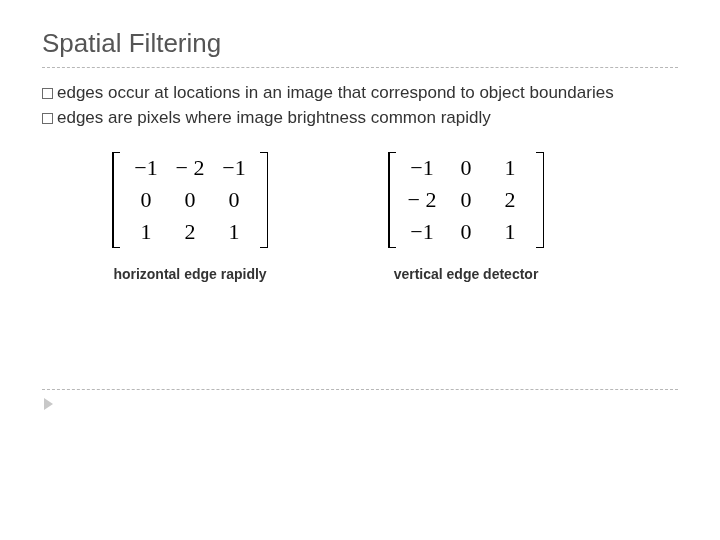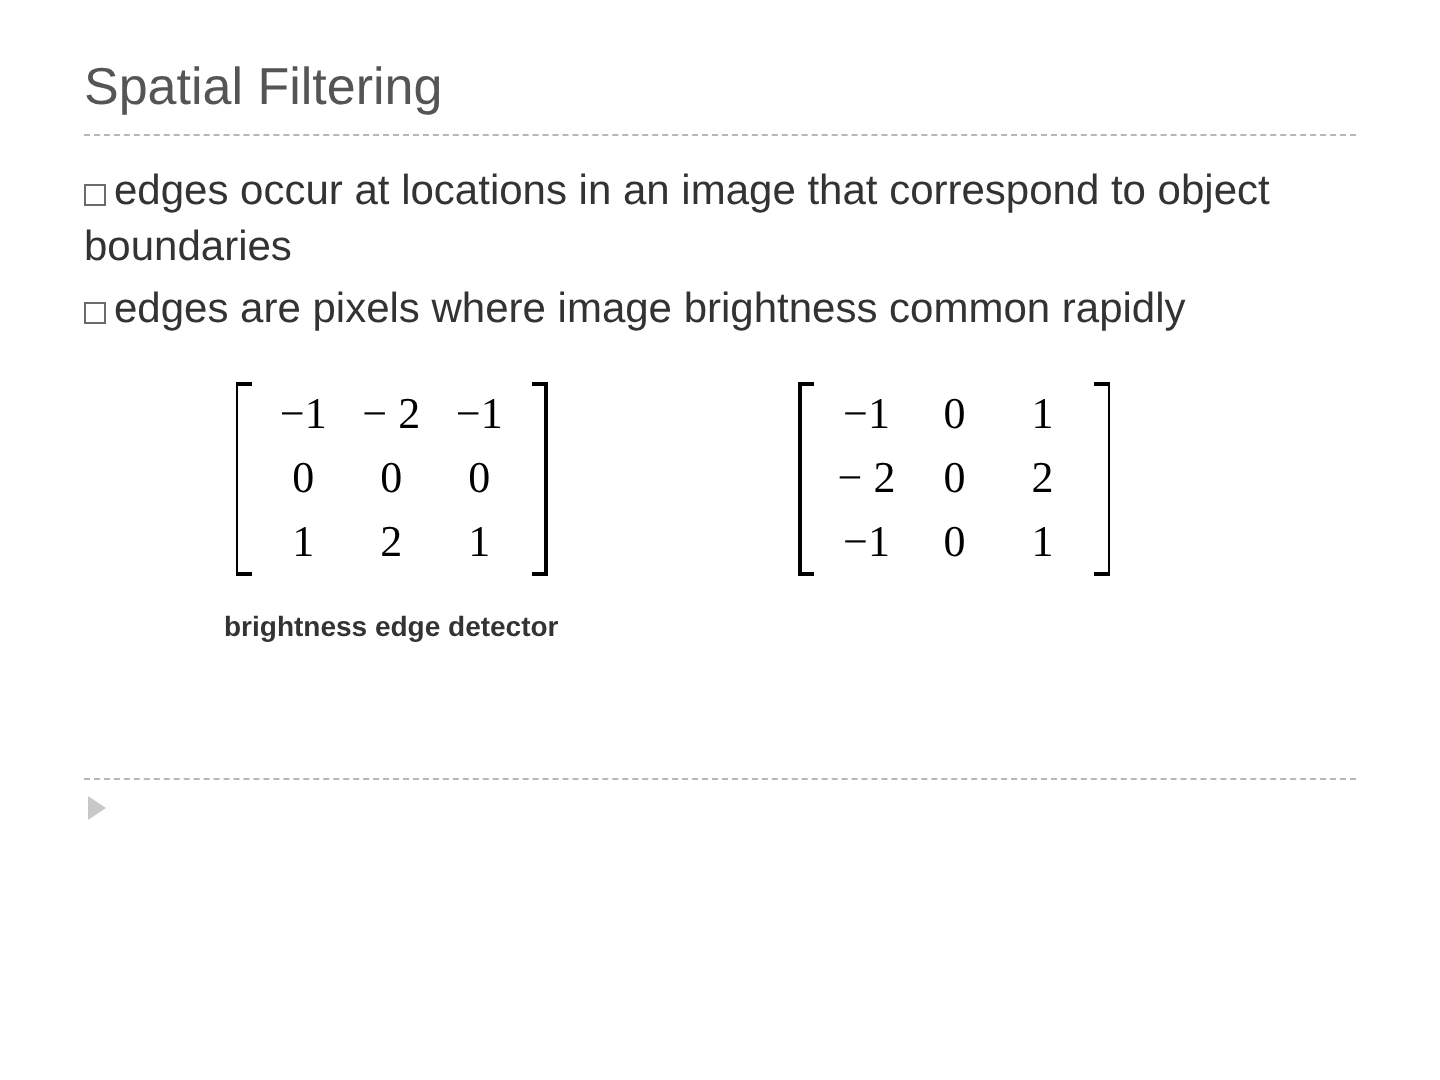--- a/index.html
+++ b/index.html
@@ -21,21 +21,21 @@
   }
   .title {
     font-size: 26px;
     font-weight: 400;
     color: #555555;
     border-bottom: 1px dashed #b7b7b7;
     padding-bottom: 8px;
     margin-bottom: 14px;
   }
   .bullets {
-    font-size: 21px;
+    font-size: 17px;
     line-height: 1.35;
     color: #333333;
   }
   .bullet {
     margin-bottom: 2px;
   }
   .bullet .box {
     display: inline-block;
     width: 11px;
     height: 11px;
@@ -146,39 +146,40 @@
           <span>−1</span>
           <span>0</span>
           <span>0</span>
           <span>0</span>
           <span>1</span>
           <span>2</span>
           <span>1</span>
         </div>
         <div class="bracket right"></div>
       </div>
-      <div class="caption">brightness edge detector</div>
+      <div class="caption">horizontal edge rapidly</div>
     </div>
 
     <div class="mwrap">
       <div class="matrix">
         <div class="bracket left"></div>
         <div class="mgrid">
           <span>−1</span>
           <span>0</span>
           <span>1</span>
           <span>− 2</span>
           <span>0</span>
           <span>2</span>
           <span>−1</span>
           <span>0</span>
           <span>1</span>
         </div>
         <div class="bracket right"></div>
       </div>
+      <div class="caption">vertical edge detector</div>
     </div>
 
   </div>
 
   <div class="footer-dash"></div>
   <div class="footer-arrow"></div>
 
 </div>
 
 </body></html>

